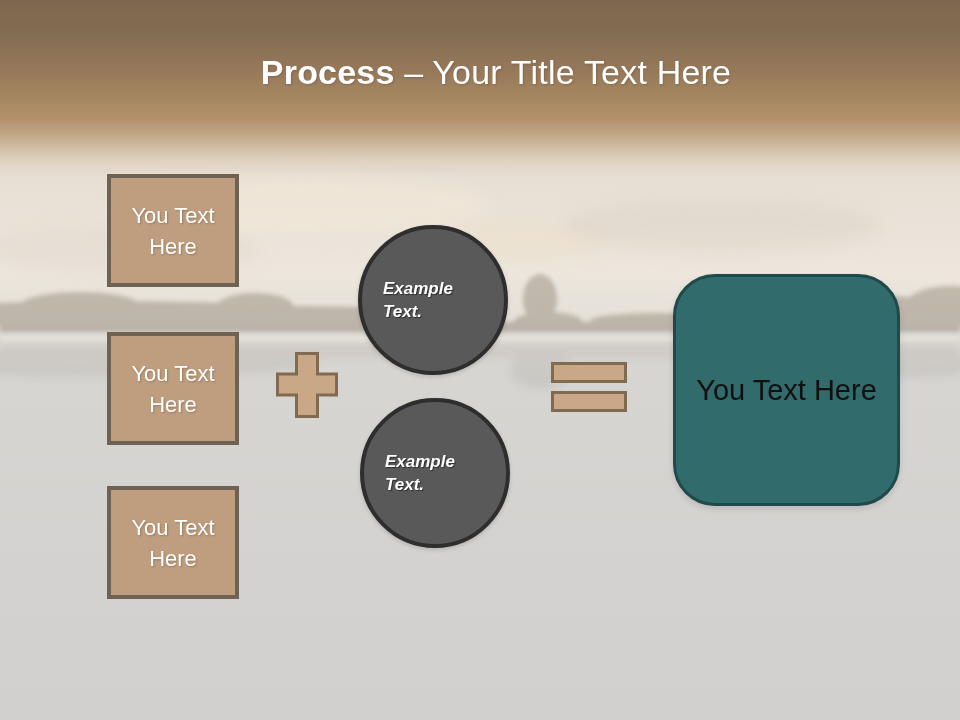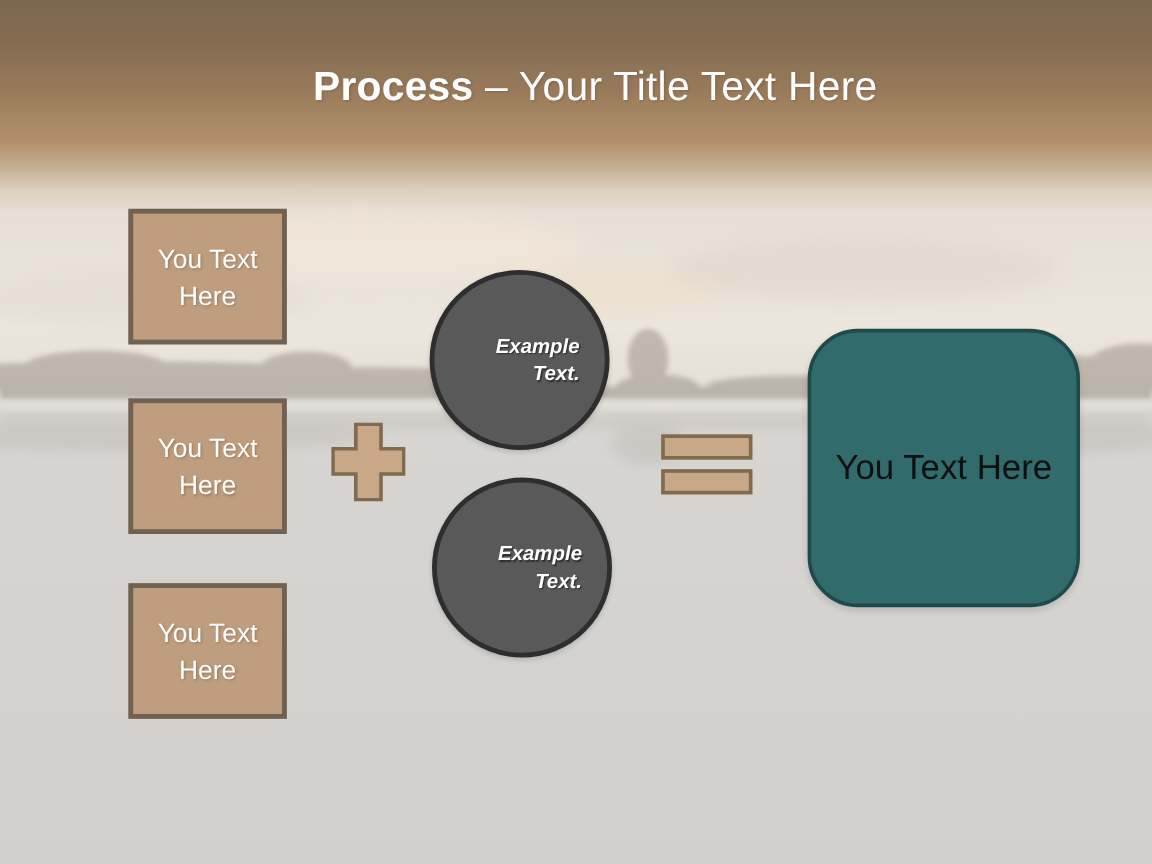--- a/index.html
+++ b/index.html
@@ -38,21 +38,21 @@
   .box1{top:174px;} .box2{top:332px;} .box3{top:486px;}
   .plus-wrap{position:absolute;left:276px;top:352px;width:62px;height:66px;}
   .eq-bar{
     position:absolute;left:551px;width:76px;height:21px;box-sizing:border-box;
     background:var(--operator-fill,#C9A887);border:3px solid var(--operator-border,#806B50);
   }
   .eq1{top:362px;} .eq2{top:391px;}
   .circle{
     position:absolute;width:150px;height:150px;border-radius:50%;box-sizing:border-box;
     background:var(--circle-fill,#595959);border:4px solid var(--circle-border,#2E2E2E);
-    display:flex;align-items:center;justify-content:center;text-align:right;
+    display:flex;align-items:center;justify-content:center;text-align:left;
     color:#fff;font-size:17px;font-weight:700;font-style:italic;line-height:23px;
     text-shadow:1px 1px 1px rgba(0,0,0,.5);
     box-shadow:0 2px 4px rgba(0,0,0,.15);
   }
   .circle span{display:block;width:100px;}
   .c1{left:358px;top:225px;} .c2{left:360px;top:398px;}
   .result-box{
     position:absolute;left:673px;top:274px;width:227px;height:232px;box-sizing:border-box;
     background:var(--teal-fill,#326B6C);border:3px solid var(--teal-border,#1E4A4C);
     border-radius:42px;display:flex;align-items:center;justify-content:center;

